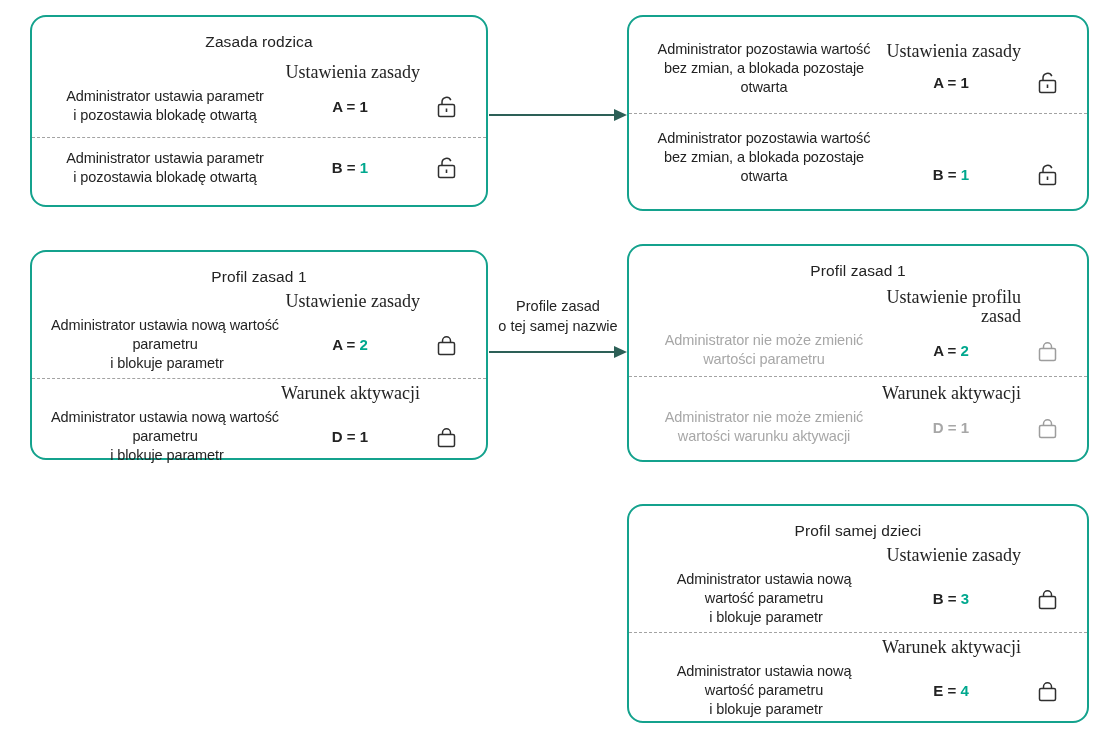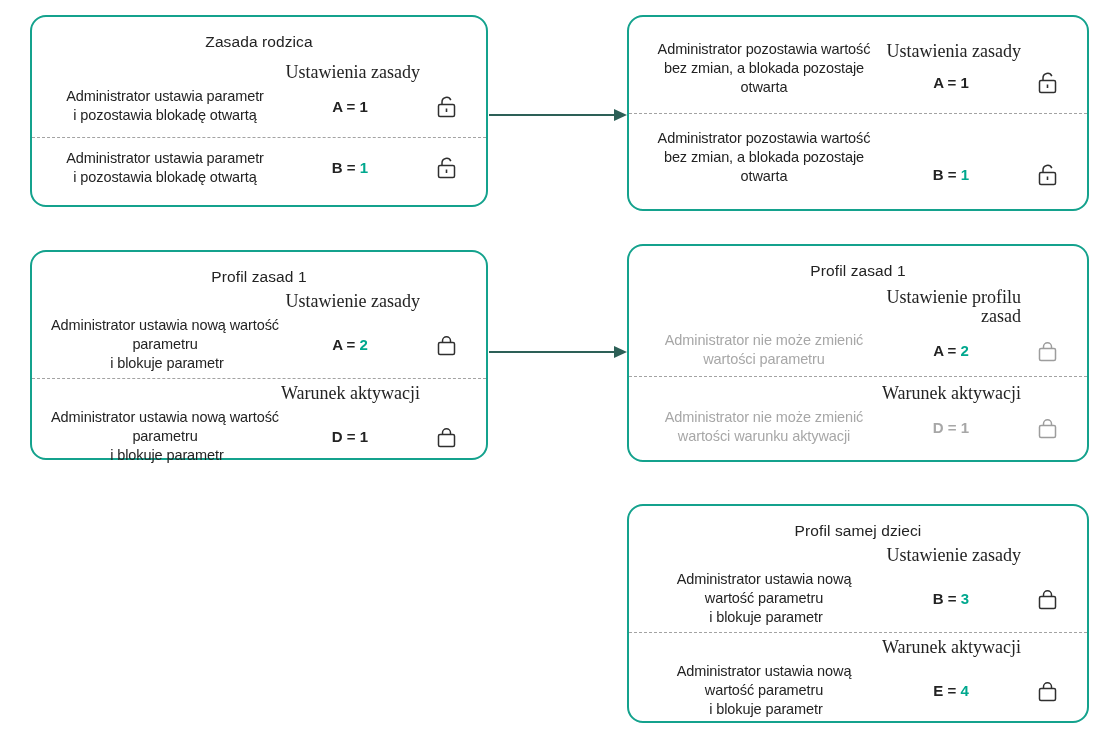--- a/index.html
+++ b/index.html
@@ -165,20 +165,22 @@
       <div class="vwrap"><span class="vlabel">D =</span> <span class="vnum">1</span></div>
       <div class="lock">
         <svg width="21" height="23" viewBox="0 0 21 23">
             <rect x="2.5" y="9.5" width="16" height="12" rx="1.5" fill="none" stroke="currentColor" stroke-width="1.5"></rect>
             <path d="M6.5 9.5 V7.8 a4 4 0 0 1 8 0 V9.5" fill="none" stroke="currentColor" stroke-width="1.5"></path>
           </svg>
       </div>
     </div>
   </div>
 
+  <div class="arrow-label">Profile zasad
+o tej samej nazwie</div>
   <svg class="arrow a2" width="138" height="16" viewBox="0 0 138 16">
       <line x1="0" y1="8" x2="126" y2="8"></line>
       <path d="M125 2 L138 8 L125 14 Z"></path>
     </svg>
 
   <div class="box b4">
     <div class="box-title">Profil zasad 1</div>
     <div class="section">
       <div class="sec-header">Ustawienie profilu
 zasad</div>

